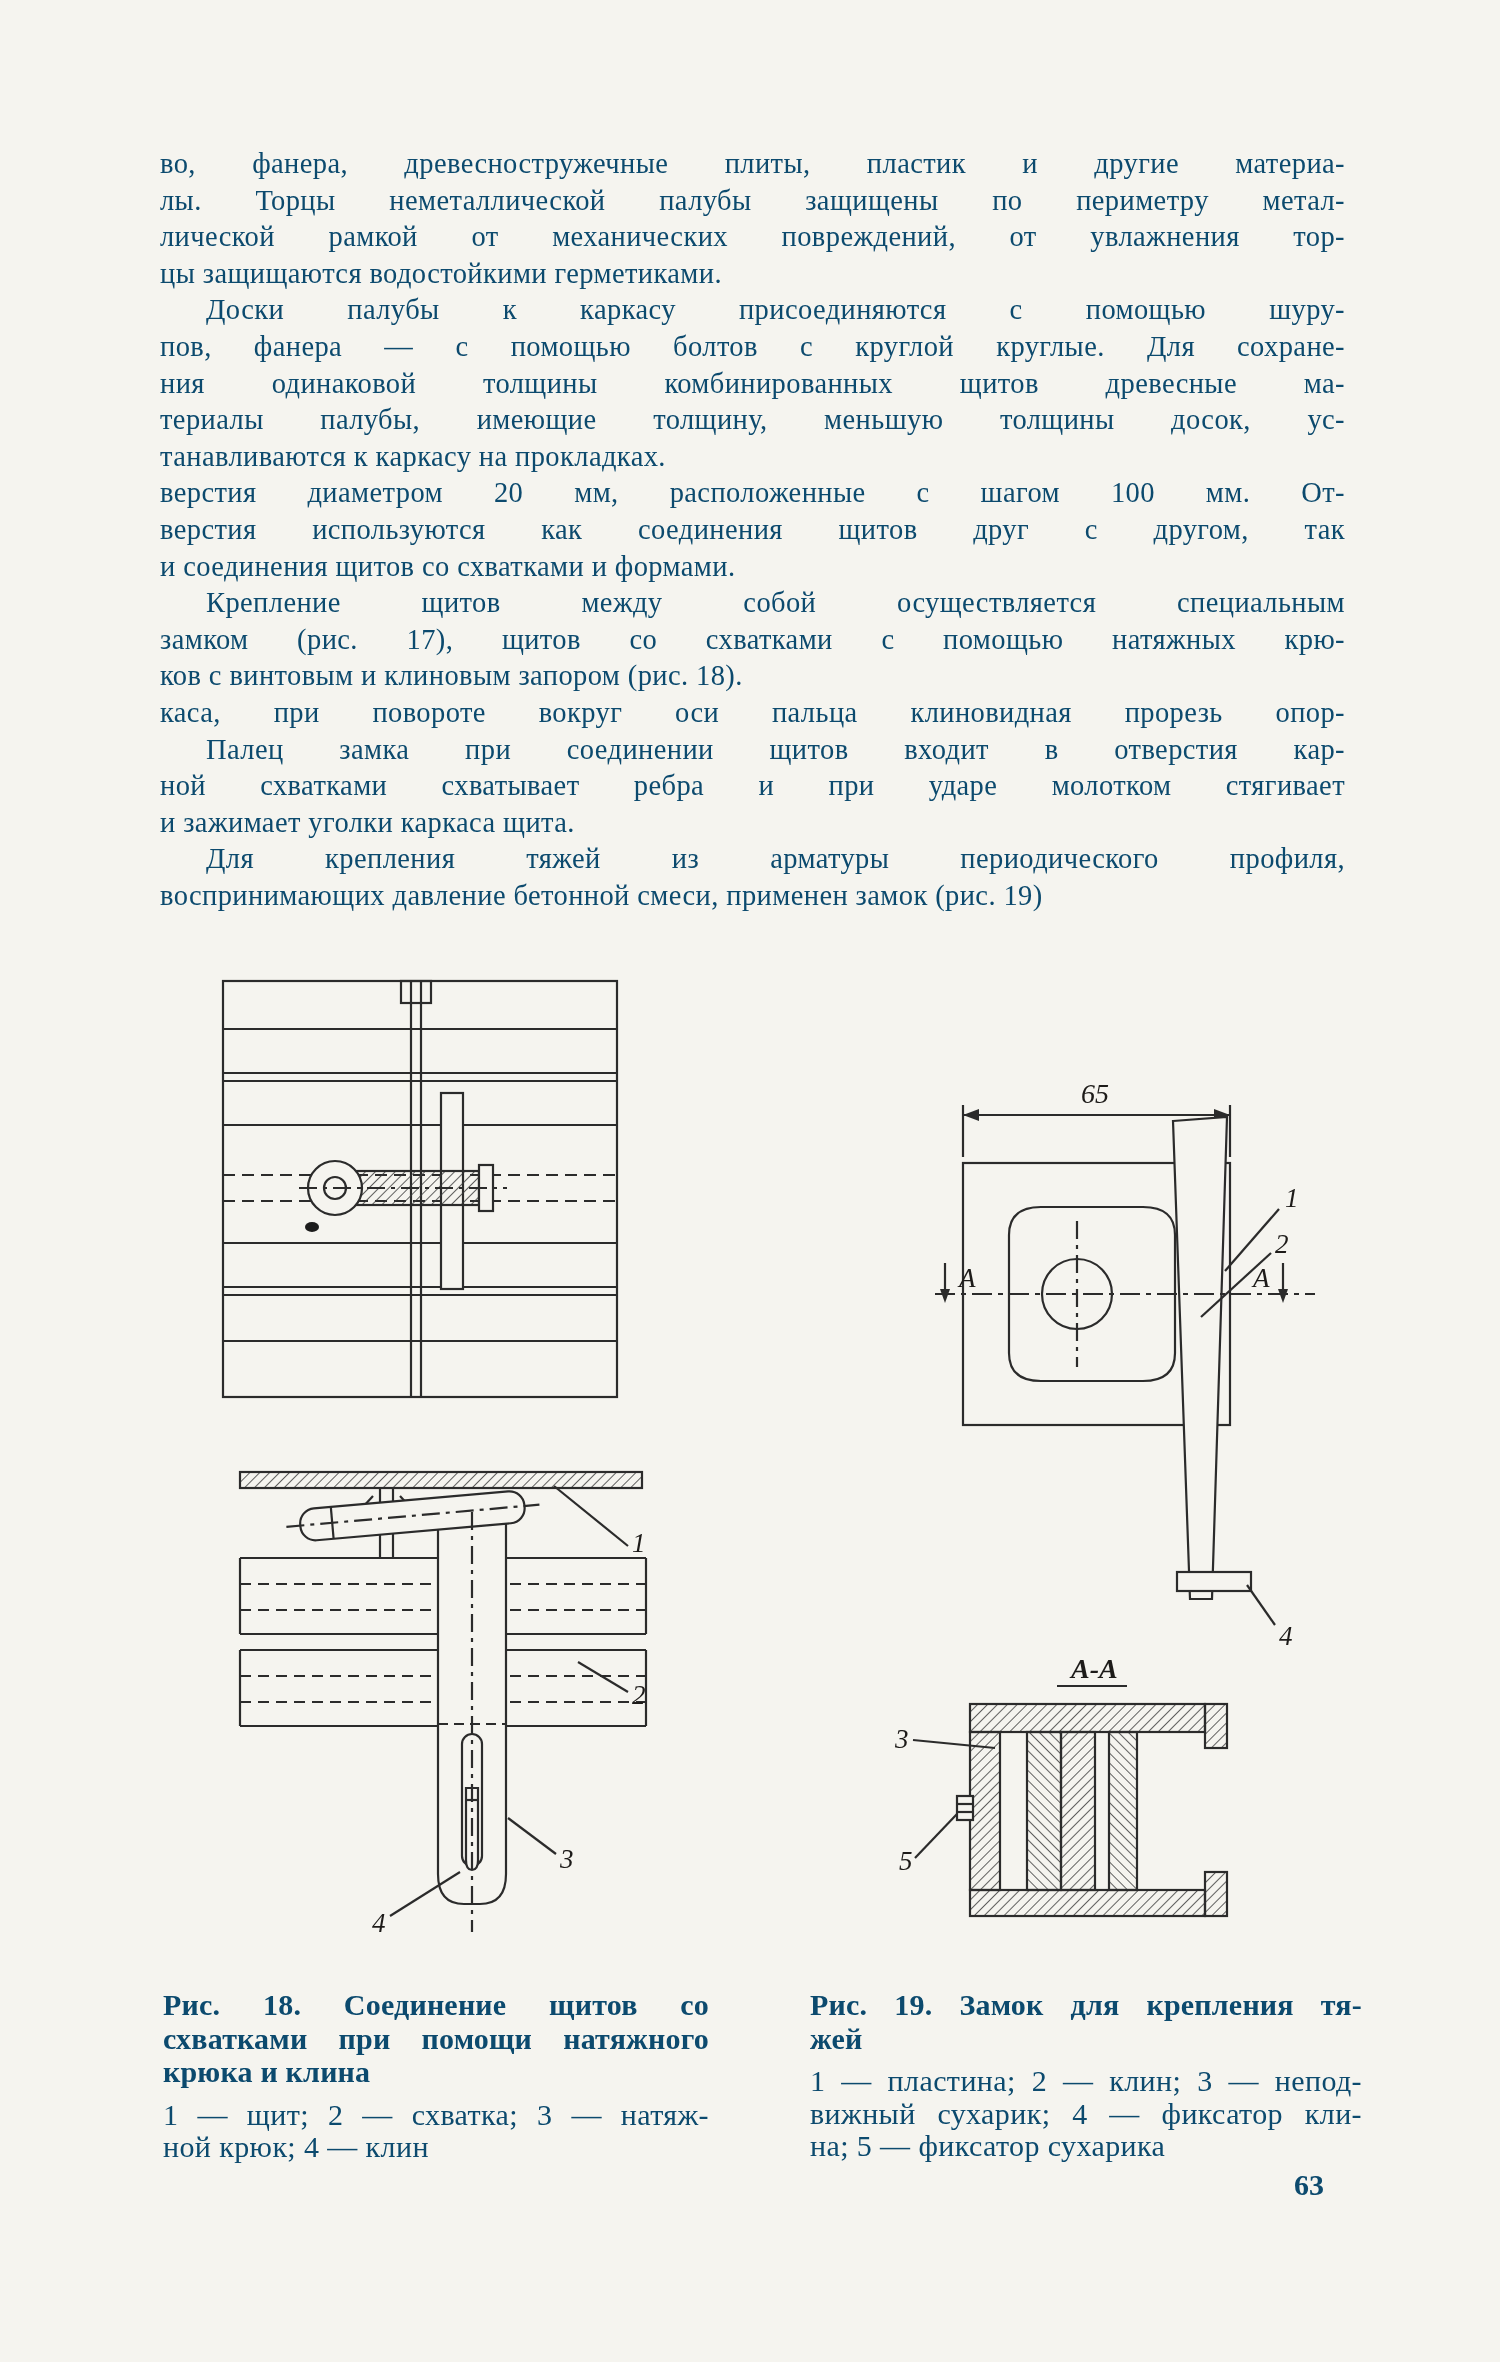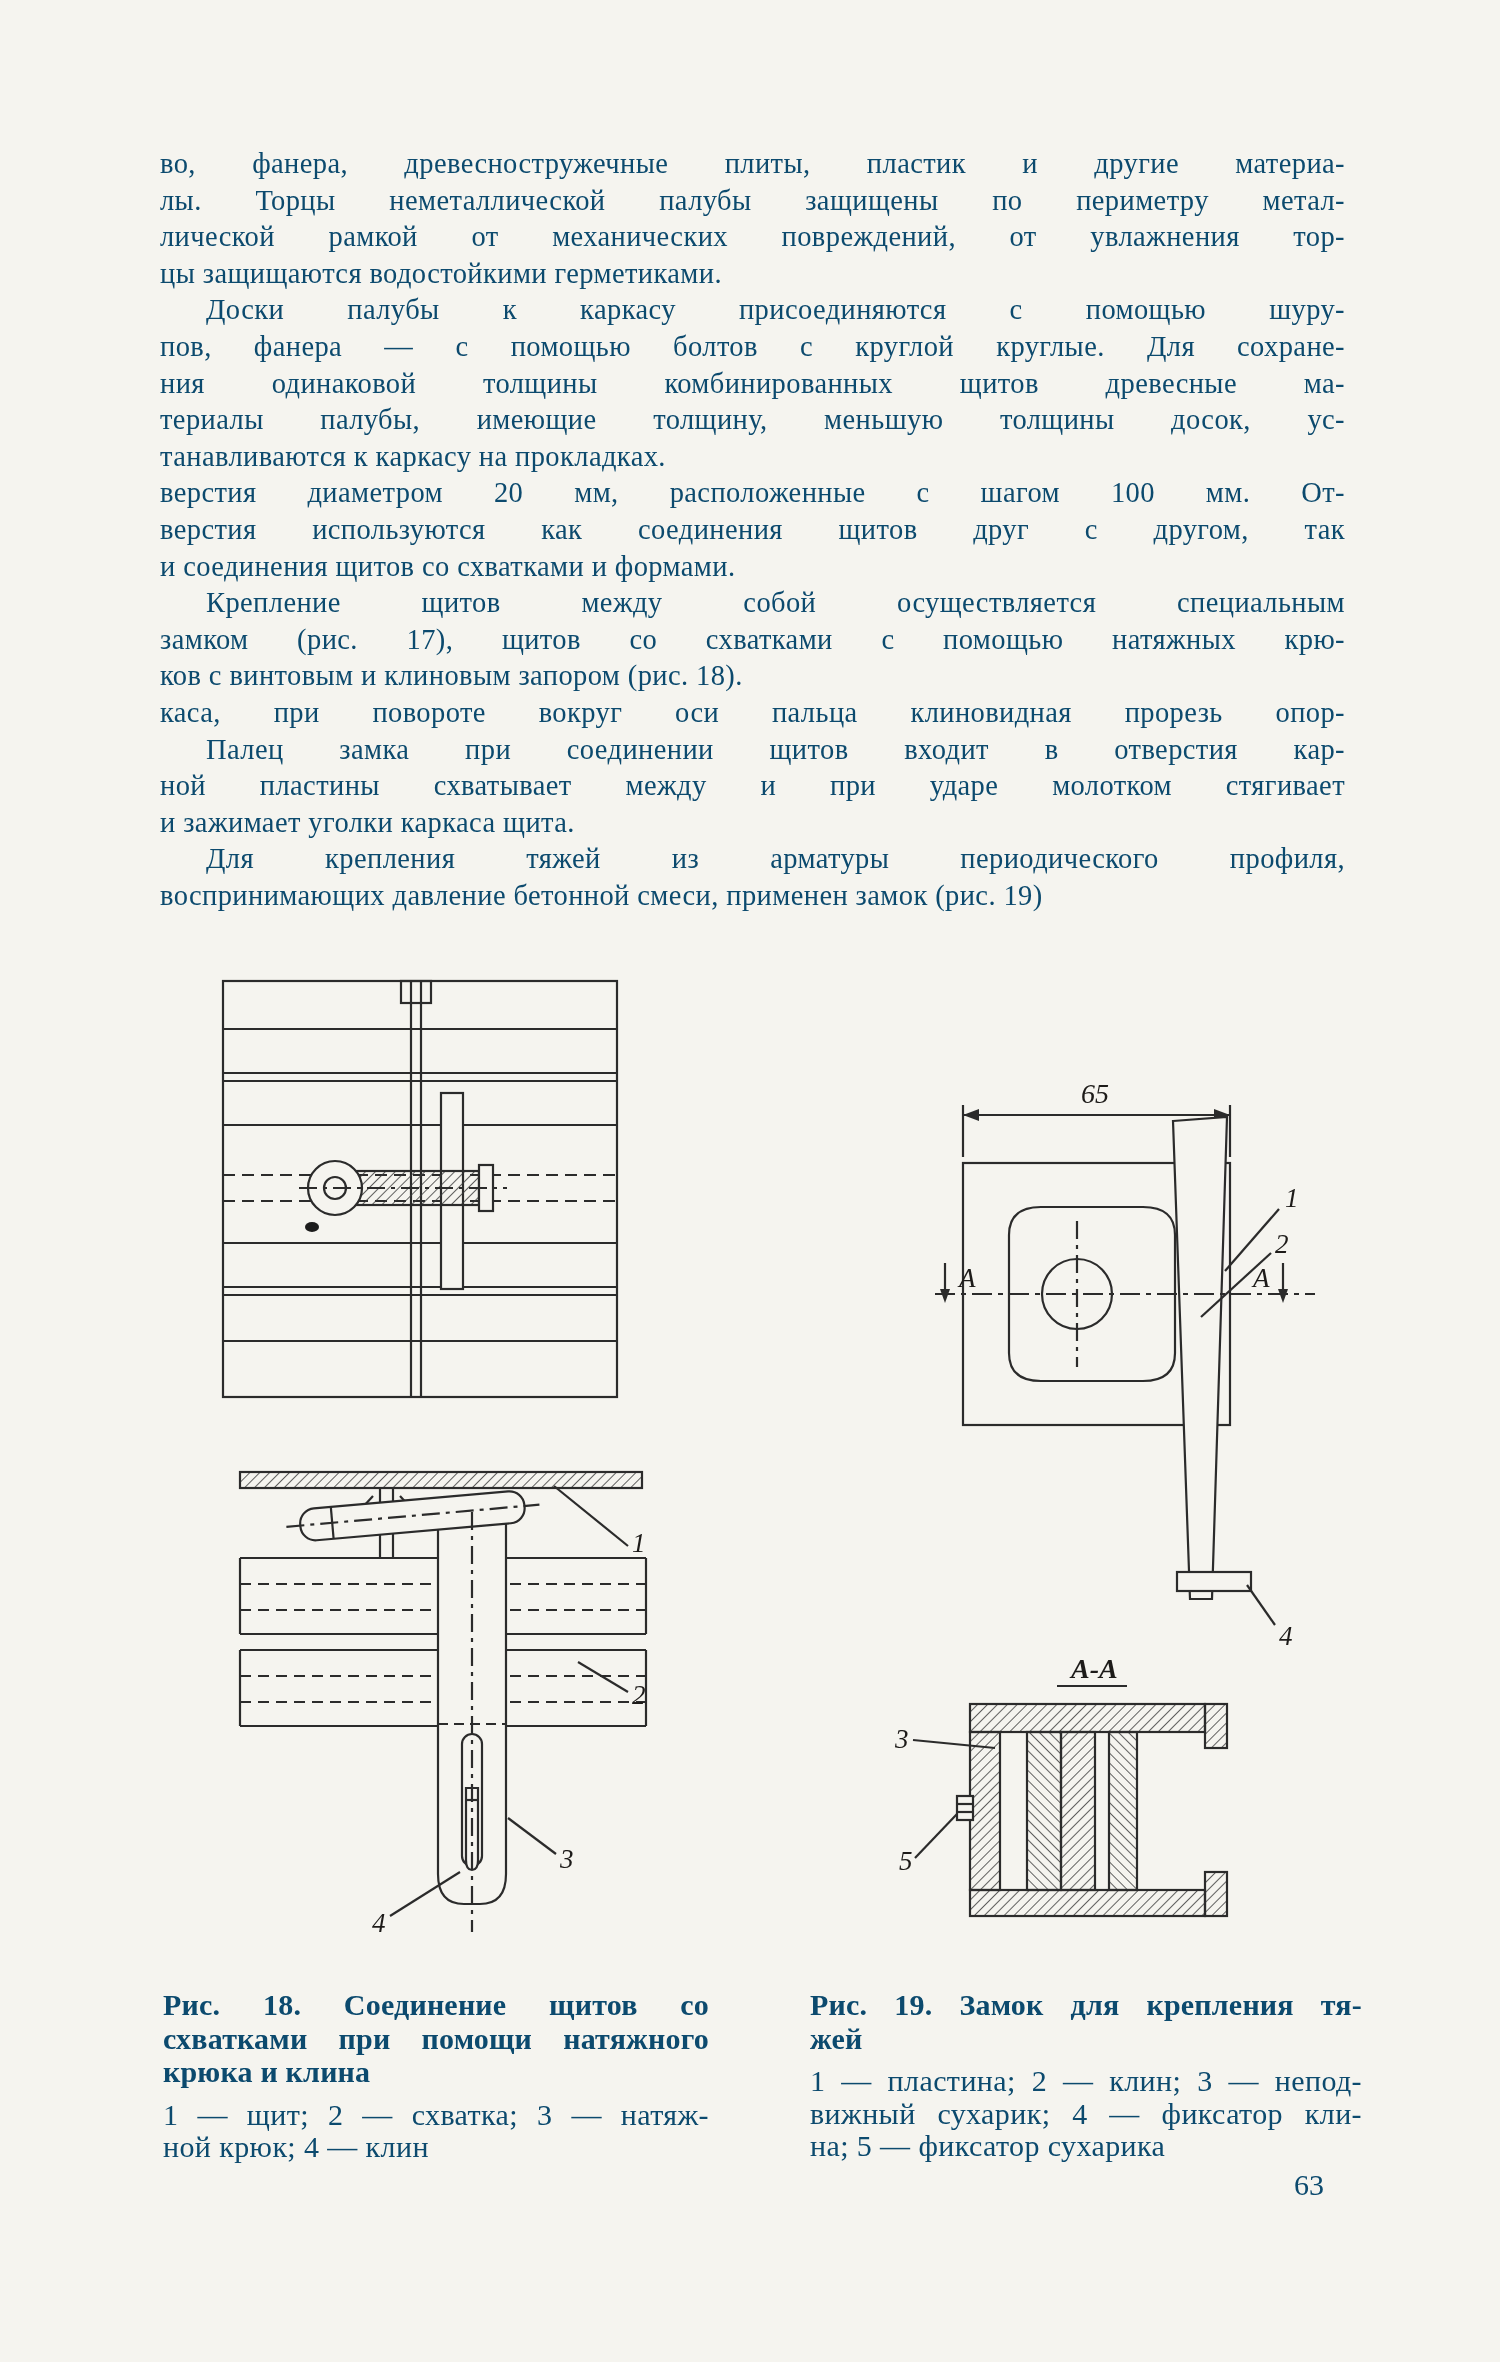--- a/index.html
+++ b/index.html
@@ -17,21 +17,21 @@
   .line.last { text-align-last:left; }
   .line.first { text-indent:46px; }
   .fig { position:absolute; }
   .lbl { font-family:"Liberation Serif", serif; font-style:italic; font-size:27px; fill:#1d1b19; }
   .lbl-b { font-family:"Liberation Serif", serif; font-style:italic; font-weight:bold; font-size:28px; fill:#1d1b19; }
   .dim { font-family:"Liberation Serif", serif; font-style:italic; font-size:28px; fill:#1d1b19; }
   .caption { position:absolute; }
   .cap-title .line { font-weight:bold; font-size:30px; line-height:33.5px; letter-spacing:0.2px; }
   .cap-legend { margin-top:10px; }
   .cap-legend .line { font-size:30px; line-height:32.5px; }
-  .page-number { position:absolute; left:1294px; top:2168px; font-weight:normal; font-size:30px; }
+  .page-number { position:absolute; left:1294px; top:2168px; font-weight:bold; font-size:30px; }
 </style>
 </head>
 <body>
 
 <div class="page">
 
   <div class="text-block">
       <div class="para" id="para-0">
         <div class="line">во, фанера, древесностружечные плиты, пластик и другие материа-</div>
         <div class="line">лы. Торцы неметаллической палубы защищены по периметру метал-</div>
@@ -51,21 +51,21 @@
         <div class="line last">и соединения щитов со схватками и формами.</div>
       </div>
       <div class="para" id="para-3">
         <div class="line first">Крепление щитов между собой осуществляется специальным</div>
         <div class="line">замком (рис. 17), щитов со схватками с помощью натяжных крю-</div>
         <div class="line last">ков с винтовым и клиновым запором (рис. 18).</div>
       </div>
       <div class="para" id="para-4">
         <div class="line">каса, при повороте вокруг оси пальца клиновидная прорезь опор-</div>
         <div class="line first">Палец замка при соединении щитов входит в отверстия кар-</div>
-        <div class="line">ной пластины схватывает между и при ударе молотком стягивает</div>
+        <div class="line">ной схватками схватывает ребра и при ударе молотком стягивает</div>
         <div class="line last">и зажимает уголки каркаса щита.</div>
       </div>
       <div class="para" id="para-5">
         <div class="line first">Для крепления тяжей из арматуры периодического профиля,</div>
         <div class="line last">воспринимающих давление бетонной смеси, применен замок (рис. 19)</div>
       </div>
     </div>
 
   <svg class="fig" style="left:215px;top:975px" width="410" height="430" viewBox="0 0 410 430">
     <defs>

